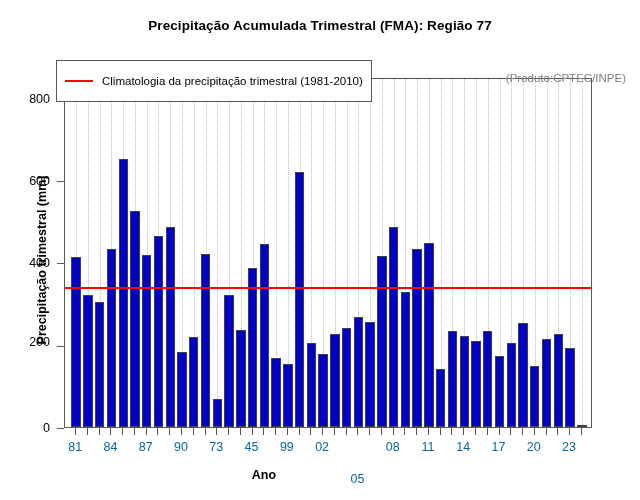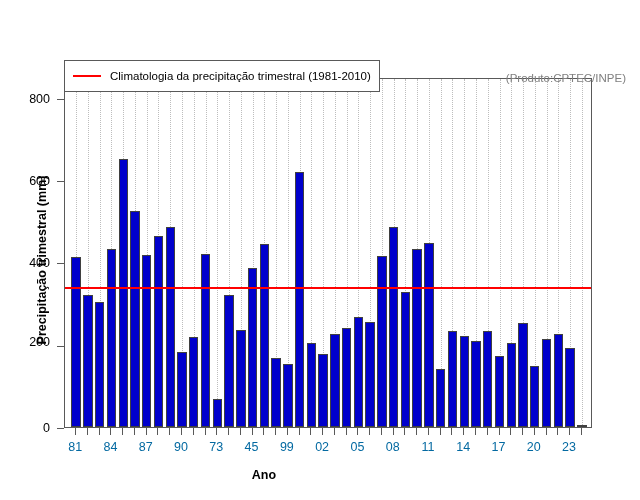--- a/index.html
+++ b/index.html
@@ -83,22 +83,22 @@
   }
   .x-axis-title{
     position:absolute;left:0;top:40px;width:528px;
     text-align:center;
     font-size:12.5px;font-weight:bold;color:#000;
   }
 
   
   .legend-box{
     position:absolute;
-    left:64px;top:60px;
-    height:32px;
+    left:56px;top:60px;
+    height:42px;
     background:#ffffff;
     border:1px solid #595959;
     box-sizing:border-box;
     display:flex;align-items:center;
     padding:12px 8px;
     z-index:6;
   }
   .legend-swatch{
     width:28px;height:0;
     border-top:2px solid #FF0000;
@@ -112,20 +112,21 @@
     right:14px;top:72px;
     font-size:11.5px;color:#808080;
     z-index:6;white-space:nowrap;
   }
 </style>
 </head>
 <body>
 
 <div id="chart-root">
 
+  <div class="chart-title">Precipitação Acumulada Trimestral (FMA): Região 77</div>
 
   <div class="y-axis">
     <div id="y-ticks">
         <div class="y-tick-mark" style="top: 428px;"></div>
         <div class="y-tick-label" style="top: 428px;">0</div>
         <div class="y-tick-mark" style="top: 345.647px;"></div>
         <div class="y-tick-label" style="top: 342px;">200</div>
         <div class="y-tick-mark" style="top: 263.294px;"></div>
         <div class="y-tick-label" style="top: 263.294px;">400</div>
         <div class="y-tick-mark" style="top: 180.941px;"></div>
@@ -267,21 +268,21 @@
         <div class="x-tick-mark" style="left: 275.082px;"></div>
         <div class="x-tick-mark" style="left: 286.842px;"></div>
         <div class="x-tick-label" style="left: 286.842px;">99</div>
         <div class="x-tick-mark" style="left: 298.601px;"></div>
         <div class="x-tick-mark" style="left: 310.361px;"></div>
         <div class="x-tick-mark" style="left: 322.12px;"></div>
         <div class="x-tick-label" style="left: 322.12px;">02</div>
         <div class="x-tick-mark" style="left: 333.88px;"></div>
         <div class="x-tick-mark" style="left: 345.639px;"></div>
         <div class="x-tick-mark" style="left: 357.399px;"></div>
-        <div class="x-tick-label" style="left: 357.399px;">05</div>
+        <div class="x-tick-label" style="left: 357.399px; margin-top: 32px;">05</div>
         <div class="x-tick-mark" style="left: 369.158px;"></div>
         <div class="x-tick-mark" style="left: 380.918px;"></div>
         <div class="x-tick-mark" style="left: 392.677px;"></div>
         <div class="x-tick-label" style="left: 392.677px;">08</div>
         <div class="x-tick-mark" style="left: 404.437px;"></div>
         <div class="x-tick-mark" style="left: 416.196px;"></div>
         <div class="x-tick-mark" style="left: 427.955px;"></div>
         <div class="x-tick-label" style="left: 427.955px;">11</div>
         <div class="x-tick-mark" style="left: 439.715px;"></div>
         <div class="x-tick-mark" style="left: 451.474px;"></div>

